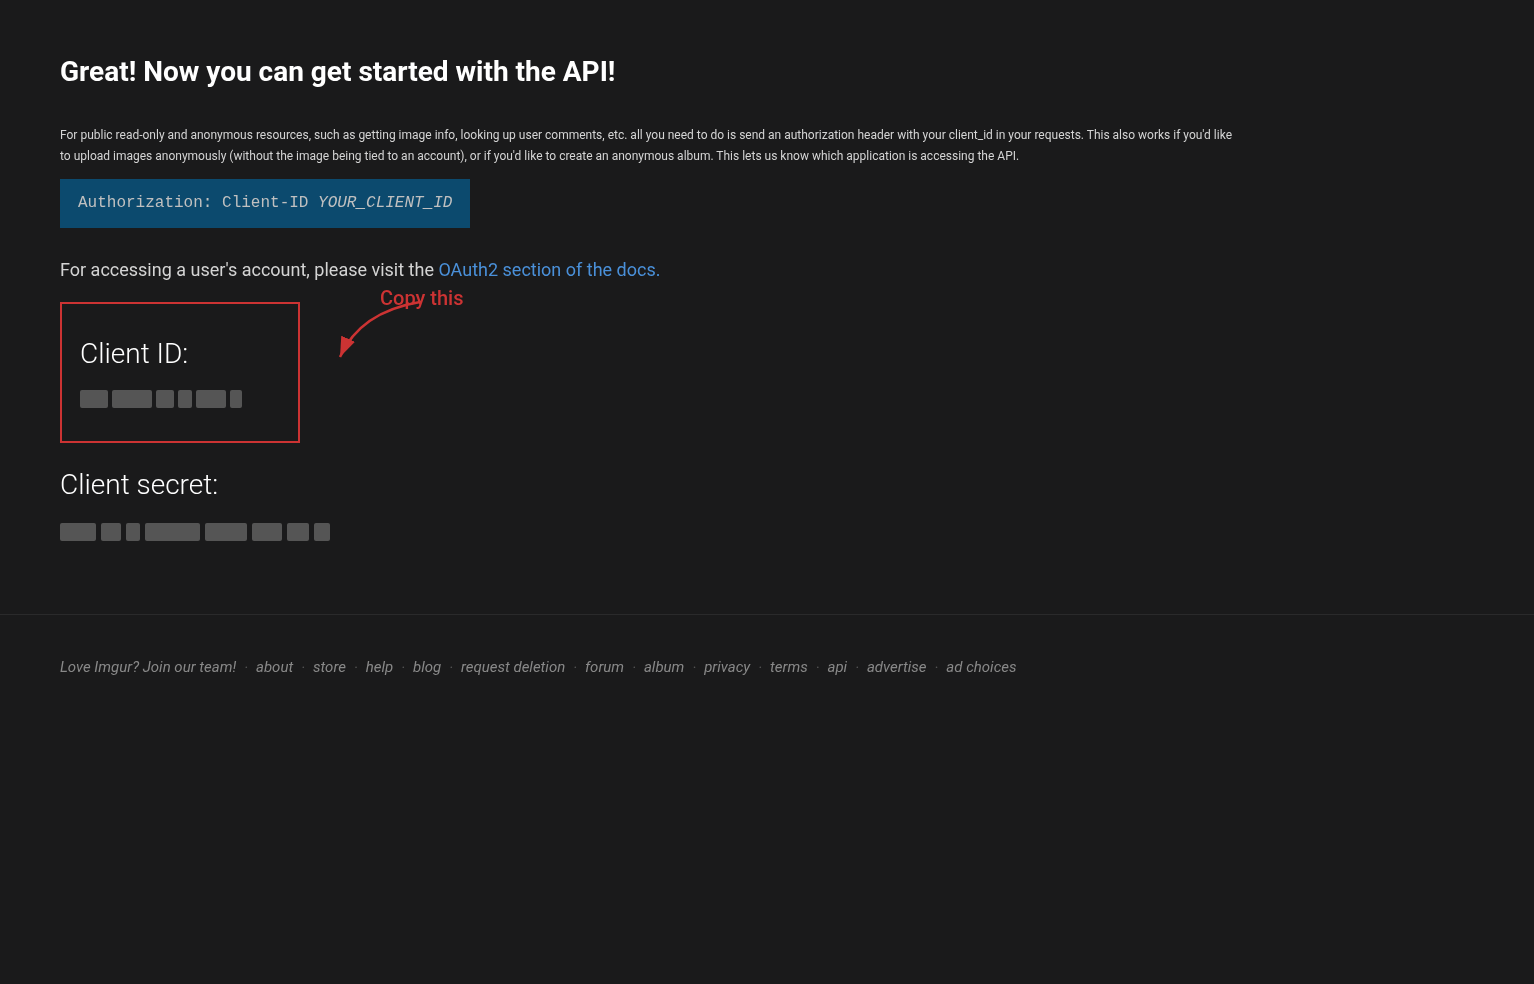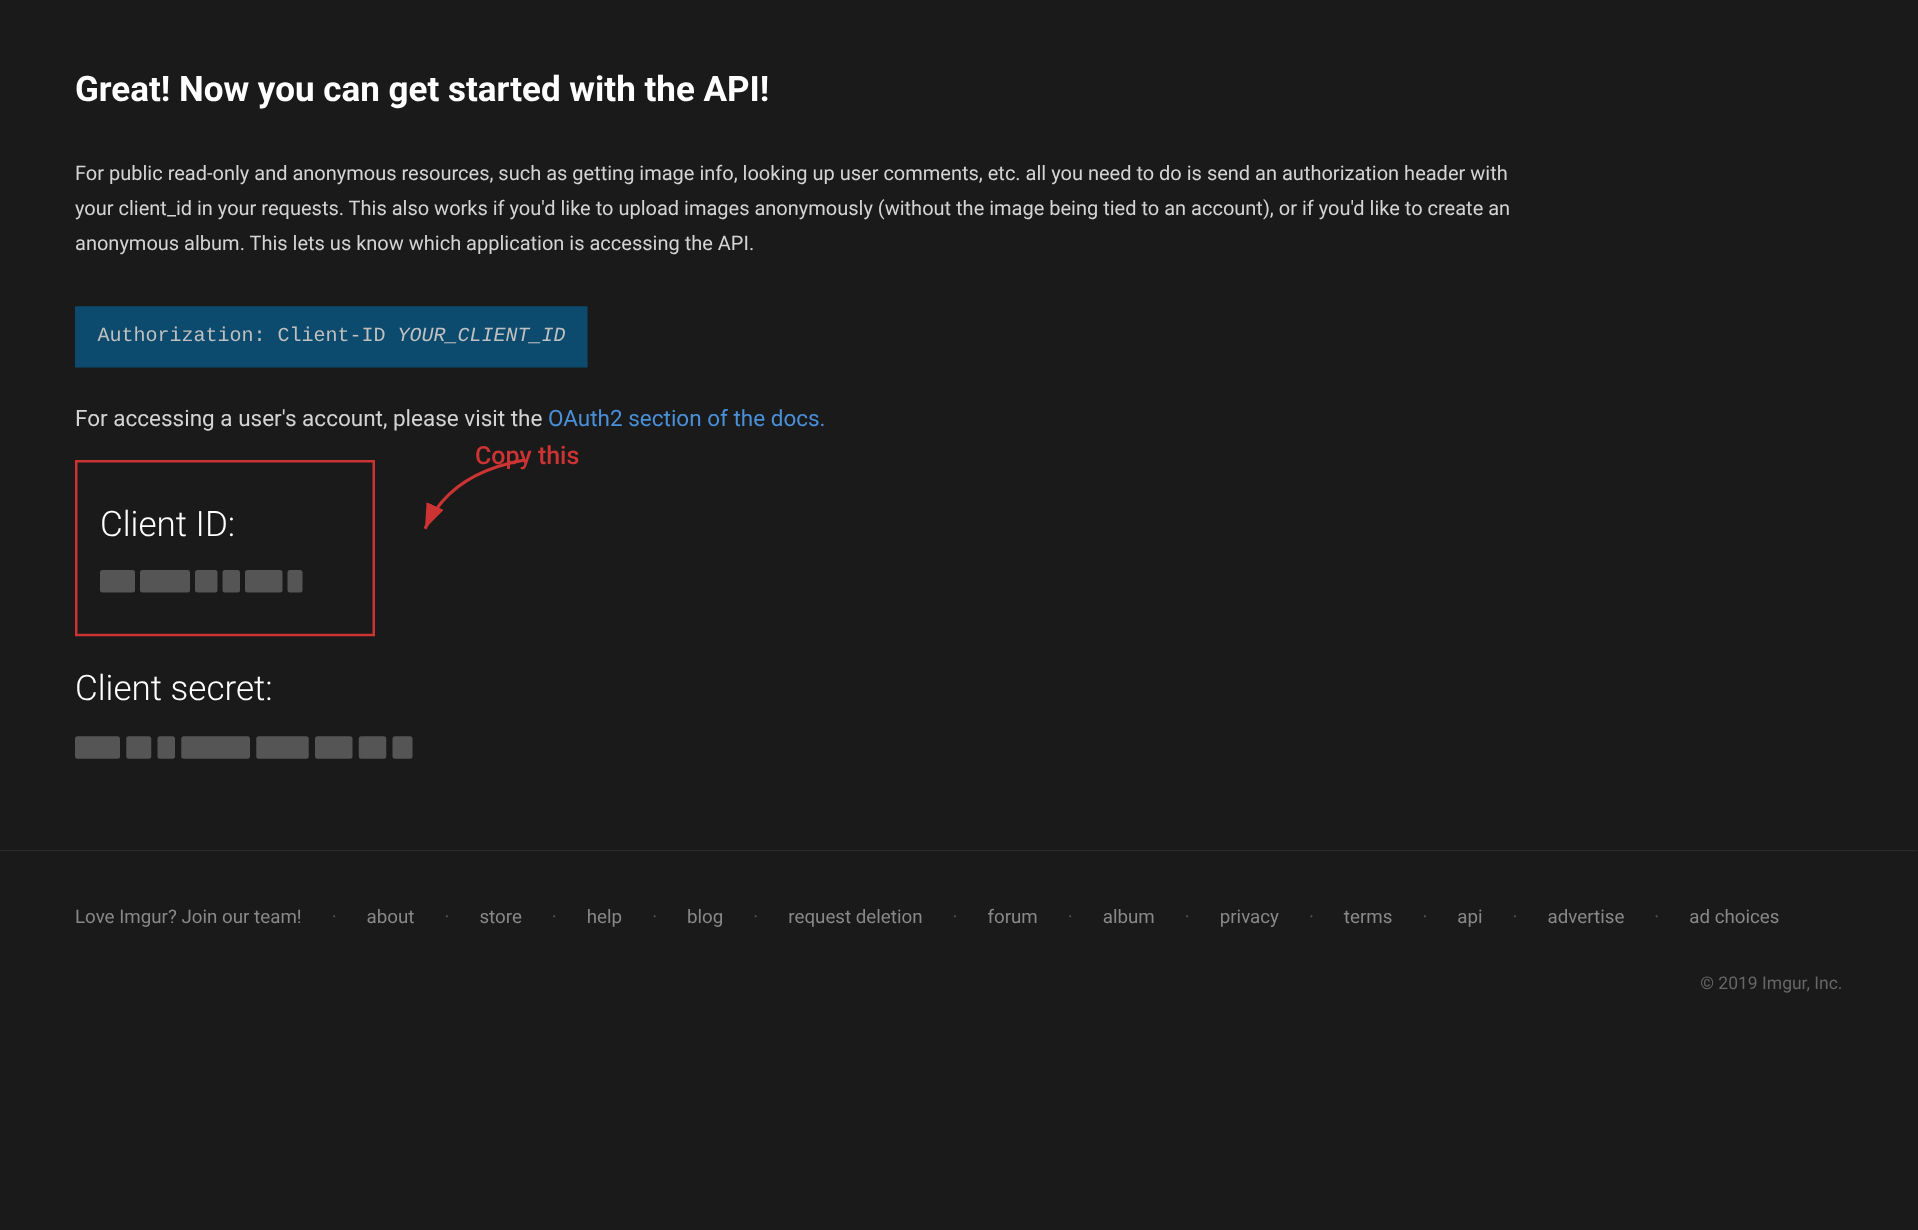--- a/index.html
+++ b/index.html
@@ -25,23 +25,23 @@
 
     .page-title {
       color: #ffffff;
       font-size: 28px;
       font-weight: 700;
       margin-bottom: 30px;
     }
 
     .description {
       color: #d4d4d4;
-      font-size: 16px;
+      font-size: 12px;
       line-height: 1.75;
-      margin-bottom: 36px;
+      margin-bottom: 12px;
     }
 
     .code-block {
       background-color: #0c4a6e;
       padding: 12px 18px;
       margin-bottom: 28px;
       font-family: "Courier New", Courier, monospace;
       font-size: 16px;
       color: #c0c0c0;
       display: inline-block;
@@ -139,24 +139,25 @@
     }
 
     .footer {
       padding: 40px 60px 20px 60px;
       border-top: 1px solid #2a2a2b;
     }
 
     .footer-links {
       display: flex;
       flex-wrap: wrap;
-      gap: 16px;
+      gap: 0;
       color: #888;
       font-size: 15px;
-      margin-bottom: 31px;
+      margin-bottom: 16px;
+      font-style: italic;
     }
 
     .footer-links a {
       color: #888;
       text-decoration: none;
     }
 
     .footer-separator {
       color: #555;
       margin: 0 8px;
@@ -247,14 +248,13 @@
     <a href="#">privacy</a>
     <span class="footer-separator"> · </span>
     <a href="#">terms</a>
     <span class="footer-separator"> · </span>
     <a href="#">api</a>
     <span class="footer-separator"> · </span>
     <a href="#">advertise</a>
     <span class="footer-separator"> · </span>
     <a href="#">ad choices</a>
   </div>
-  <div class="footer-copyright">© 2019 Imgur, Inc.</div>
 </div>
 
 </body></html>

